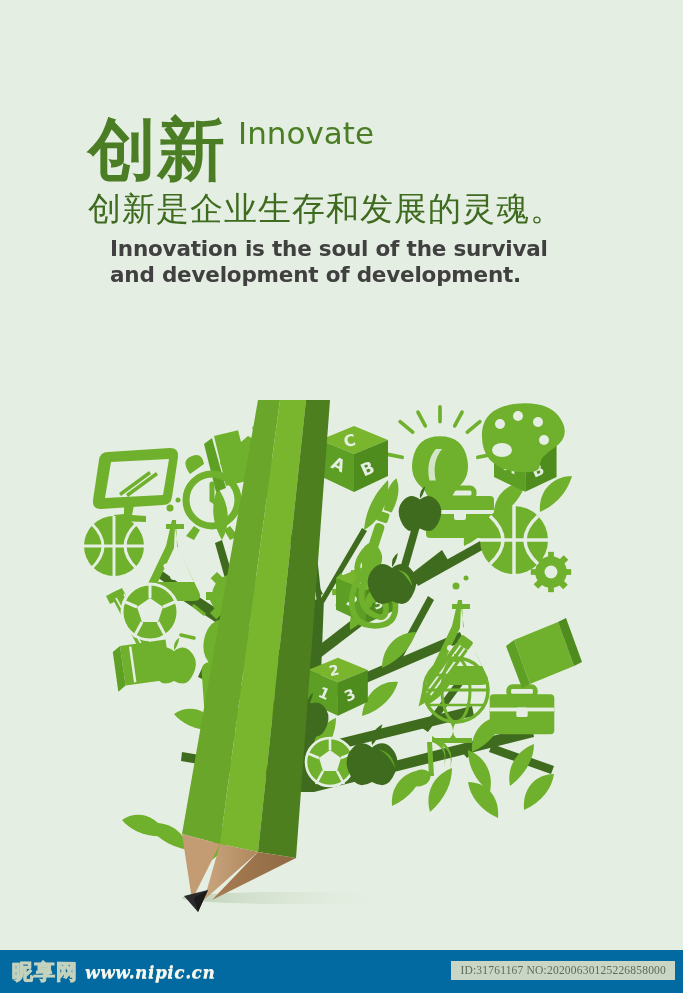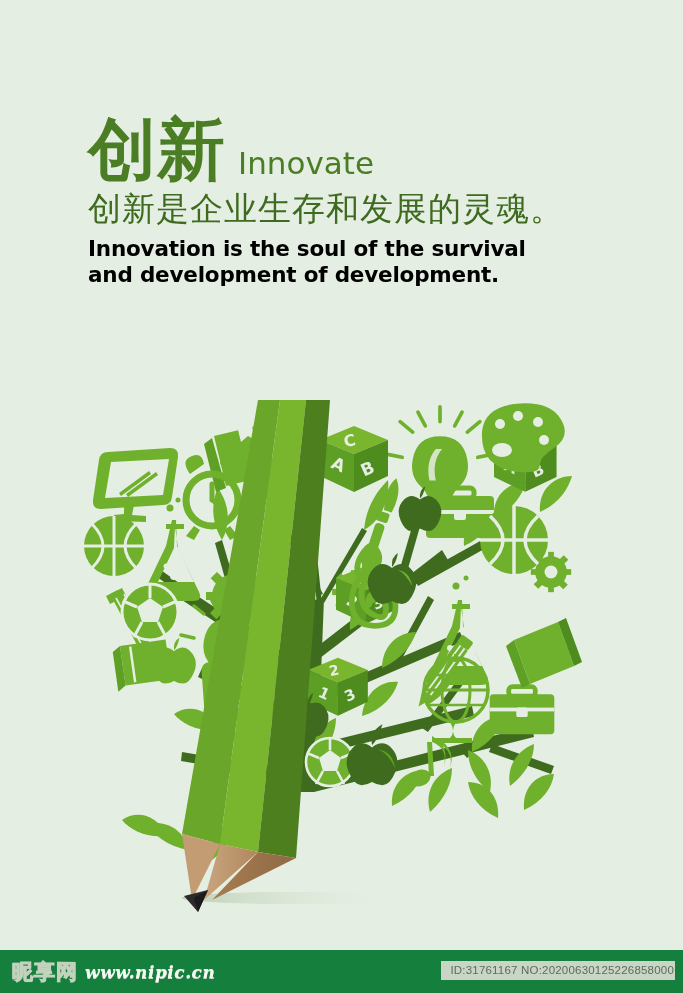--- a/index.html
+++ b/index.html
@@ -15,58 +15,59 @@
     background:#e5eee2;
   }
 
   
   .text-block{
     position:absolute;
     left:88px; top:118px;
     width:540px;
   }
   .title-row{
-    display:flex; align-items:flex-end; gap:12px;
+    display:flex; align-items:flex-start; gap:12px;
     line-height:1;
   }
   .title-cn{
     font-family:"DejaVu Sans","Liberation Sans",sans-serif;
     font-size:68px; font-weight:700; color:#4a7d24;
     letter-spacing:1px; line-height:0.95;
   }
   .title-en{
     font-family:"DejaVu Sans","Liberation Sans",sans-serif;
     font-size:31px; font-weight:400; color:#4a7d24;
     padding-bottom:4px; letter-spacing:0px;
   }
   .subtitle-cn{
     font-family:"DejaVu Sans","Liberation Sans",sans-serif;
     font-size:33px; color:#3e6b1f; font-weight:400;
     margin-top:6px; letter-spacing:1px; line-height:1.2;
   }
   .subtitle-en{
     font-family:"DejaVu Sans","Liberation Sans",sans-serif;
-    font-size:21.5px; font-weight:700; color:#000000;
+    font-size:21.5px; font-weight:700; color:#404040;
     margin-top:8px; line-height:1.18; letter-spacing:-0.2px;
     width:515px;
+    margin-left:22px;
   }
 
   
   #art{
     position:absolute;
     left:62px; top:400px;
     width:560px; height:520px;
   }
   #art svg{ display:block; width:100%; height:100%; }
 
   
   #footer{
     position:absolute; left:0; bottom:0;
     width:683px; height:43px;
-    background:#15803d;
+    background:#0369a1;
   }
   .logo-wrap{
     position:absolute; left:12px; top:8px;
     display:flex; align-items:center; gap:7px;
   }
   .logo-cn{
     font-family:"DejaVu Sans","Liberation Sans",sans-serif;
     font-size:21px; font-weight:700;
     color:#f2f7f0;
     -webkit-text-stroke:1px #c3d2bd;
@@ -76,23 +77,23 @@
   .logo-url{
     font-family:"DejaVu Serif","Liberation Serif",serif;
     font-style:italic; font-size:17px; font-weight:700;
     color:#f4f8f2;
     text-shadow:0 1px 0 #cdd9c8;
     letter-spacing:0.5px;
   }
   .id-badge{
     position:absolute; right:8px; top:11px;
     background:#c9d6c5; color:#5d6b59;
-    font-family:Liberation Sans, sans-serif;
+    font-family:Liberation Serif, serif;
     font-size:11.5px; letter-spacing:0.2px;
-    padding:3px 1px 4px 9px; white-space:nowrap;
+    padding:3px 9px 4px 9px; white-space:nowrap;
   }
 </style>
 </head>
 <body>
 
 <div id="poster">
 
   <div class="text-block">
     <div class="title-row">
       <span class="title-cn">创新</span>

